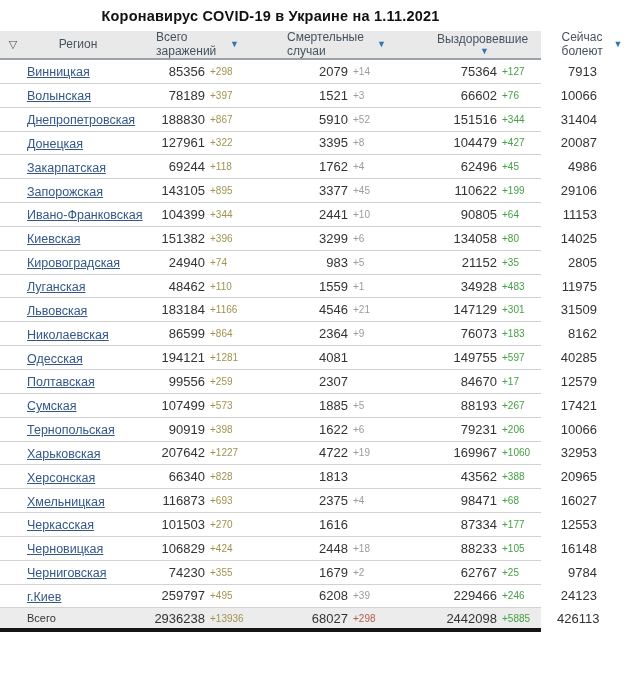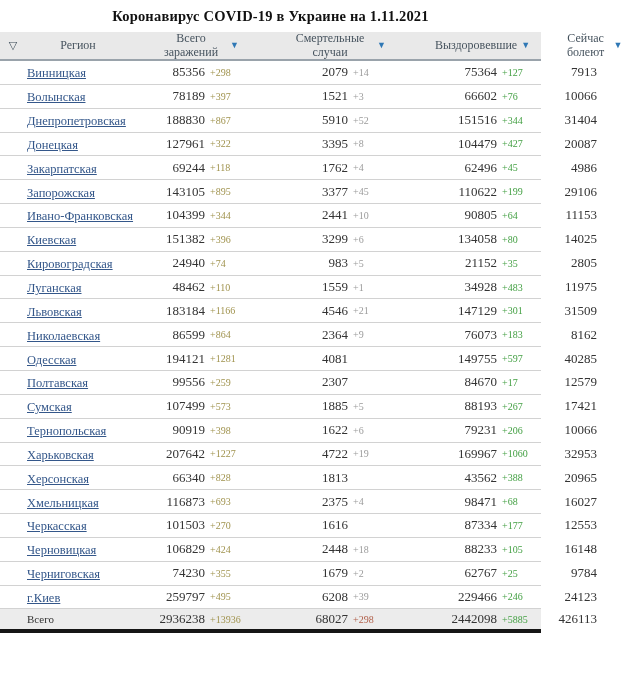--- a/index.html
+++ b/index.html
@@ -2,21 +2,21 @@
 <html><head>
 <meta charset="utf-8">
 <style>
   html,body { margin:0; padding:0; }
   body {
     width:627px; height:681px;
     background:#ffffff;
     font-family:"Liberation Sans", sans-serif;
     overflow:hidden;
   }
-  .page { width:541px;font-family:Liberation Serif, serif; }
+  .page { width:541px; }
   .title {
     padding:8px 0 7px 0;
     text-align:center;
     font-size:14.5px;
     font-weight:bold;
     color:#111;
     letter-spacing:.2px;
   }
   .grid {
     display:grid;
@@ -25,25 +25,25 @@
     box-sizing:border-box;
   }
   .thead {
     height:29px;
     background:#e9e9e9;
     border-bottom:2px solid #9aa3ab;
     color:#46535e;
     font-size:12px;
   }
   .th { display:flex; align-items:center; justify-content:center; height:100%; }
-  .th-label { text-align:center; line-height:1.12; }
+  .th-label { text-align:left; line-height:1.12; }
   .th-region { grid-column:2; }
   .th-inf   { grid-column:3 / span 2; }
   .th-death { grid-column:5 / span 2; }
-  .th-rec   { grid-column:7 / span 2; }
+  .th-rec   { grid-column:7 / span 2;flex-direction:column; }
   .th-sick  { grid-column:9; }
   .th-inf .th-label { max-width:70px; }
   .th-death .th-label { max-width:86px; }
   .th-sick .th-label { max-width:48px; }
   .sort-icon {
     color:#2f78b5;
     font-size:9px;
     margin-left:4px;
     line-height:1;
     cursor:pointer;

